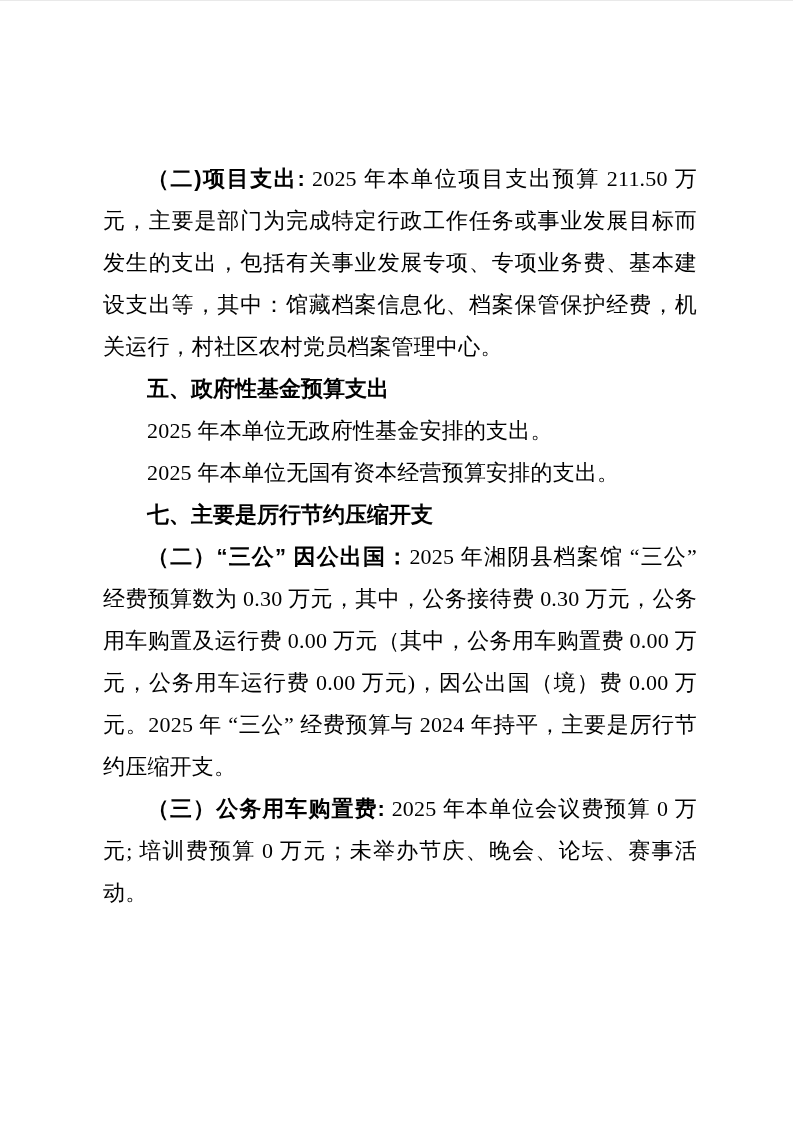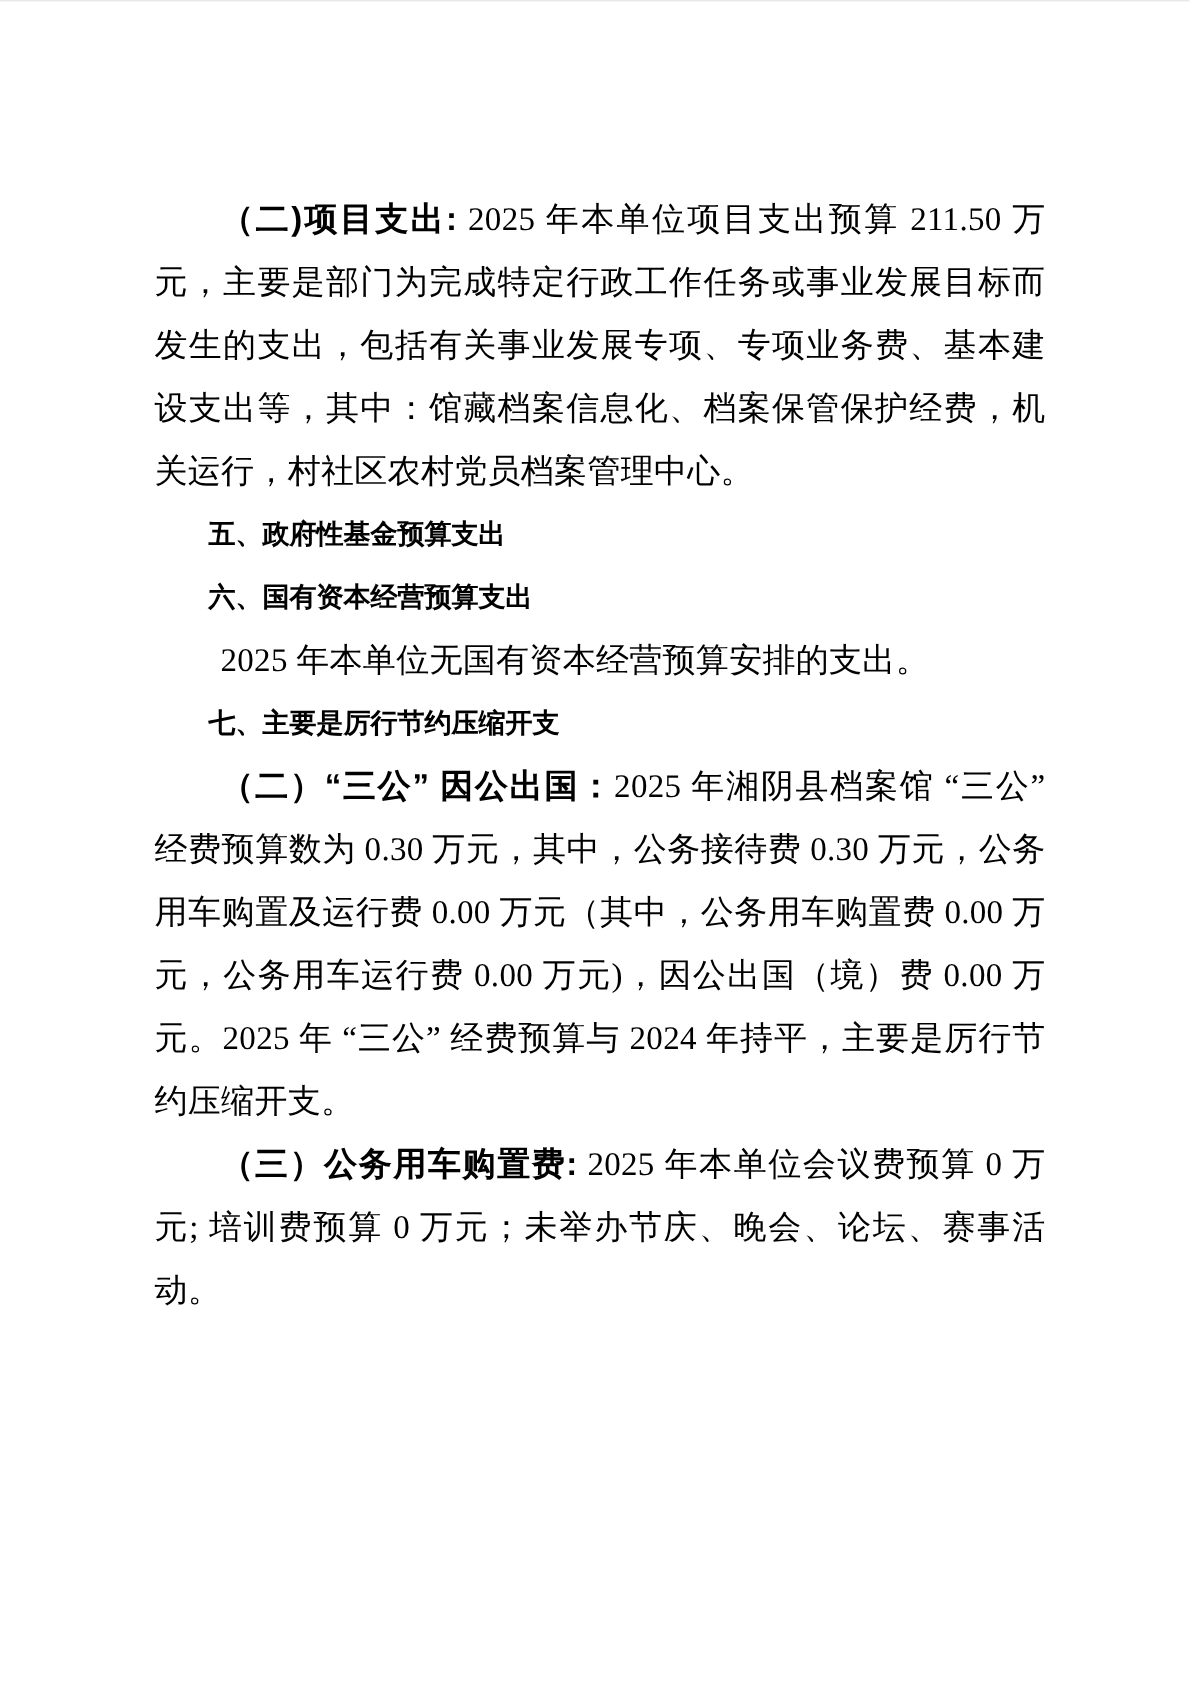--- a/index.html
+++ b/index.html
@@ -13,57 +13,57 @@
     height: 1122px;
     background: #ffffff;
     color: #000000;
     box-sizing: border-box;
     border-top: 1px solid #e9e9e9;
     font-family: "Liberation Serif", "DejaVu Serif", serif;
     overflow: hidden;
   }
   .content {
     position: absolute;
-    top: 124px;
+    top: 157px;
     left: 103px;
     width: 594px;
   }
   p.para {
     margin: 0;
     font-size: 22px;
     line-height: 42px;
     text-align: justify;
     text-indent: 2em;
     letter-spacing: 0.2px;
   }
   p.heading {
     margin: 0;
-    font-size: 18px;
+    font-size: 22px;
     line-height: 42px;
     font-weight: 700;
     text-indent: 2em;
     font-family: "Liberation Sans", "DejaVu Sans", sans-serif;
   }
   .lead {
     font-weight: 700;
     font-family: "Liberation Sans", "DejaVu Sans", sans-serif;
   }
 </style>
 </head>
 <body>
 
 <div class="page">
   <div class="content">
 
     <p class="para"><span class="lead">（二)项目支出:</span><span> 2025 年本单位项目支出预算 211.50 万元，主要是部门为完成特定行政工作任务或事业发展目标而发生的支出，包括有关事业发展专项、专项业务费、基本建设支出等，其中：馆藏档案信息化、档案保管保护经费，机关运行，村社区农村党员档案管理中心。</span></p>
 
     <p class="heading"><span>五、政府性基金预算支出</span></p>
 
+    <p class="para"><span>2025 年本单位无政府性基金安排的支出。</span></p>
 
-    <p class="heading"><span>六、国有资本经营预算支出</span></p>
 
     <p class="para"><span>2025 年本单位无国有资本经营预算安排的支出。</span></p>
 
     <p class="heading"><span>七、主要是厉行节约压缩开支</span></p>
 
 
     <p class="para"><span class="lead">（二）“三公” 因公出国：</span><span>2025 年湘阴县档案馆 “三公” 经费预算数为 0.30 万元，其中，公务接待费 0.30 万元，公务用车购置及运行费 0.00 万元（其中，公务用车购置费 0.00 万元，公务用车运行费 0.00 万元)，因公出国（境）费 0.00 万元。2025 年 “三公” 经费预算与 2024 年持平，主要是厉行节约压缩开支。</span></p>
 
     <p class="para"><span class="lead">（三）公务用车购置费:</span><span> 2025 年本单位会议费预算 0 万元; 培训费预算 0 万元；未举办节庆、晚会、论坛、赛事活动。</span></p>
 

